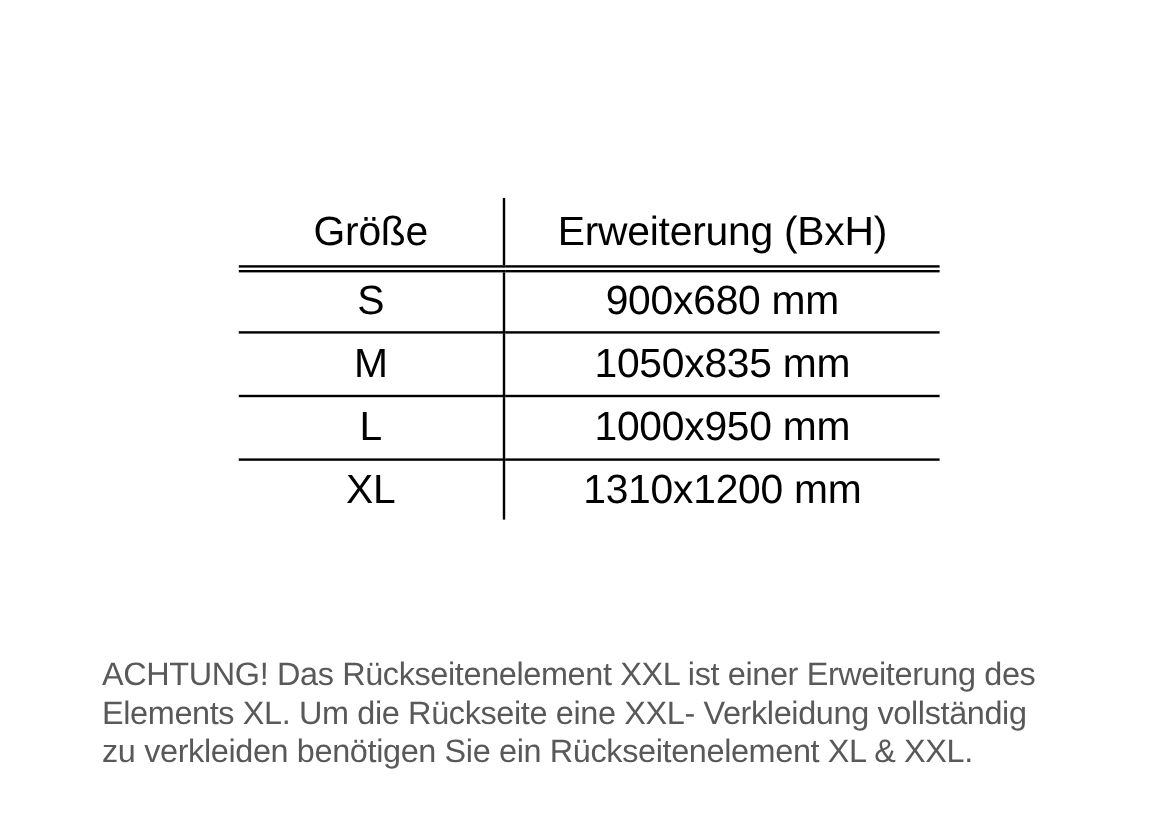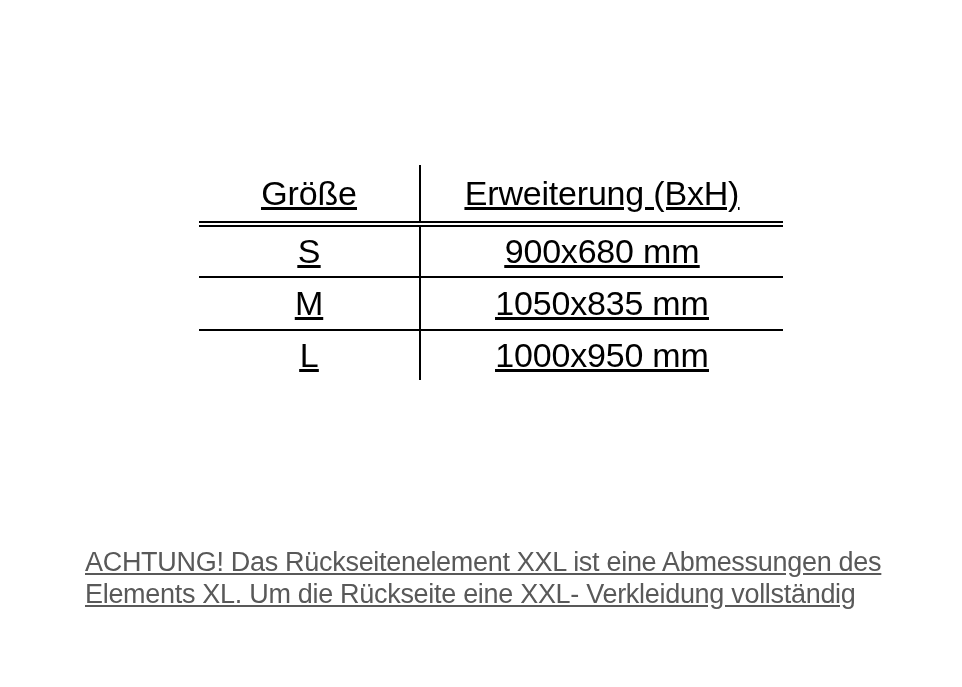--- a/index.html
+++ b/index.html
@@ -1,15 +1,15 @@
 <!DOCTYPE html>
 <html><head>
 <meta charset="utf-8">
 <style>
-  * { margin: 0; padding: 0; box-sizing: border-box; text-decoration: underline; }
+  * { margin: 0; padding: 0; box-sizing: border-box; }
   html, body {
     width: 962px; height: 687px;
     background: #ffffff;
     font-family: "Liberation Sans", sans-serif;
     overflow: hidden;
   }
   body { position: relative; }
 
   
   .size-table {
@@ -71,19 +71,24 @@
       <td class="col-dim">900x680 mm</td>
     </tr>
     <tr>
       <td class="col-size">M</td>
       <td class="col-dim">1050x835 mm</td>
     </tr>
     <tr>
       <td class="col-size">L</td>
       <td class="col-dim">1000x950 mm</td>
     </tr>
+    <tr>
+      <td class="col-size">XL</td>
+      <td class="col-dim">1310x1200 mm</td>
+    </tr>
   </tbody>
 </table>
 
 <div class="notice" style="color: rgb(89, 89, 89);">
-  <div class="line">ACHTUNG! Das Rückseitenelement XXL ist eine Abmessungen des</div>
+  <div class="line">ACHTUNG! Das Rückseitenelement XXL ist einer Erweiterung des</div>
   <div class="line">Elements XL. Um die Rückseite eine XXL- Verkleidung vollständig</div>
+  <div class="line">zu verkleiden benötigen Sie ein Rückseitenelement XL &amp; XXL.</div>
 </div>
 
 </body></html>

